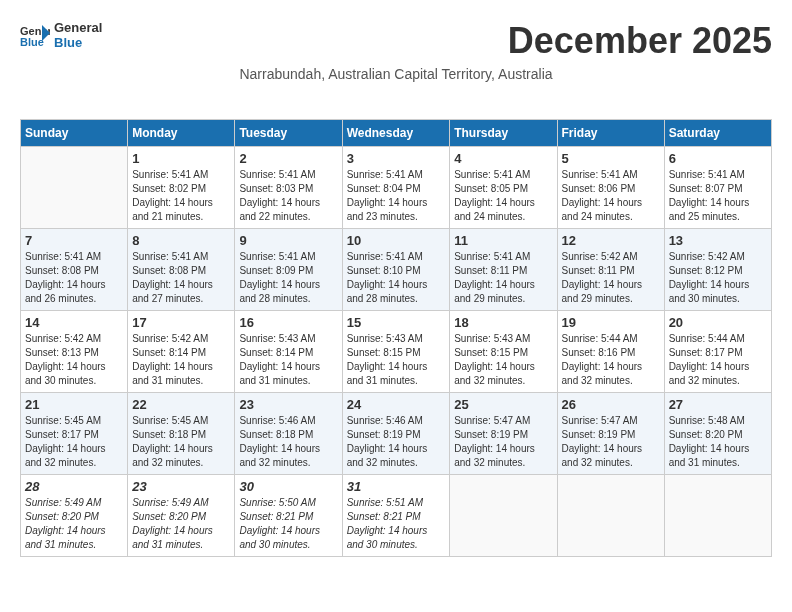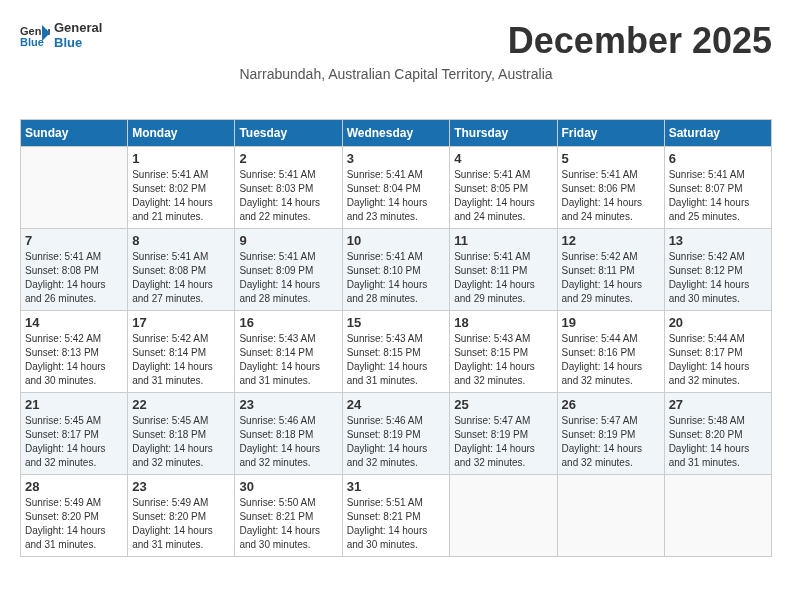--- a/index.html
+++ b/index.html
@@ -221,21 +221,21 @@
         </td>
         <td>
           <span class="day-number">26</span>
           <div class="day-info">Sunrise: 5:47 AM<br>Sunset: 8:19 PM<br>Daylight: 14 hours and 32 minutes.</div>
         </td>
         <td>
           <span class="day-number">27</span>
           <div class="day-info">Sunrise: 5:48 AM<br>Sunset: 8:20 PM<br>Daylight: 14 hours and 31 minutes.</div>
         </td>
       </tr>
-      <tr style="background: rgb(255, 255, 255);">
+      <tr style="background: rgb(255, 255, 255); font-style: italic;">
         <td>
           <span class="day-number">28</span>
           <div class="day-info">Sunrise: 5:49 AM<br>Sunset: 8:20 PM<br>Daylight: 14 hours and 31 minutes.</div>
         </td>
         <td>
           <span class="day-number">23</span>
           <div class="day-info">Sunrise: 5:49 AM<br>Sunset: 8:20 PM<br>Daylight: 14 hours and 31 minutes.</div>
         </td>
         <td>
           <span class="day-number">30</span>

